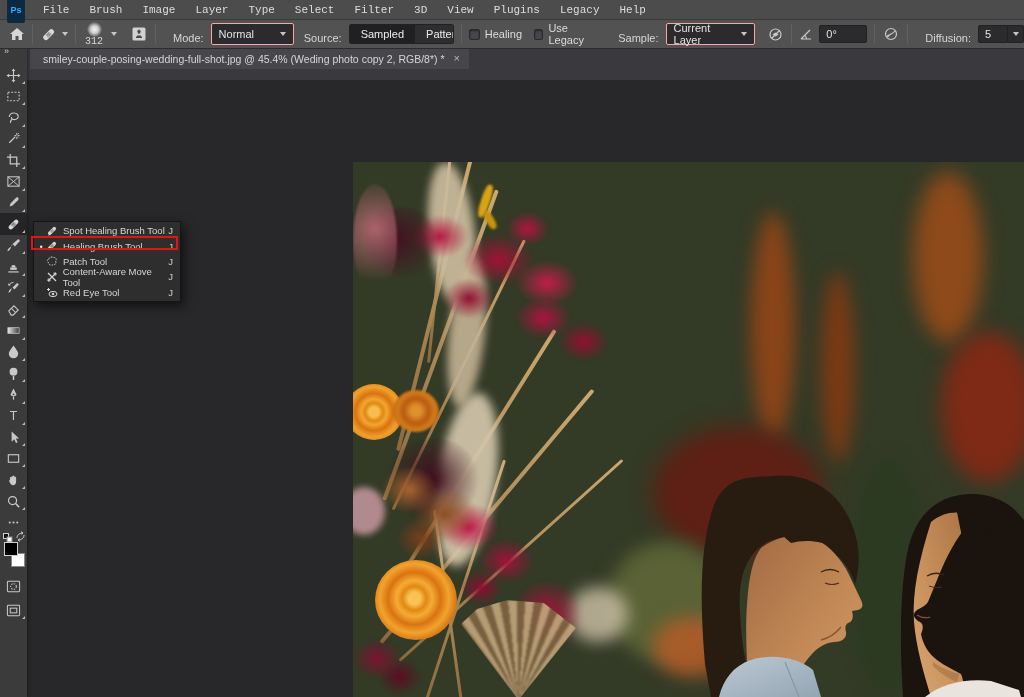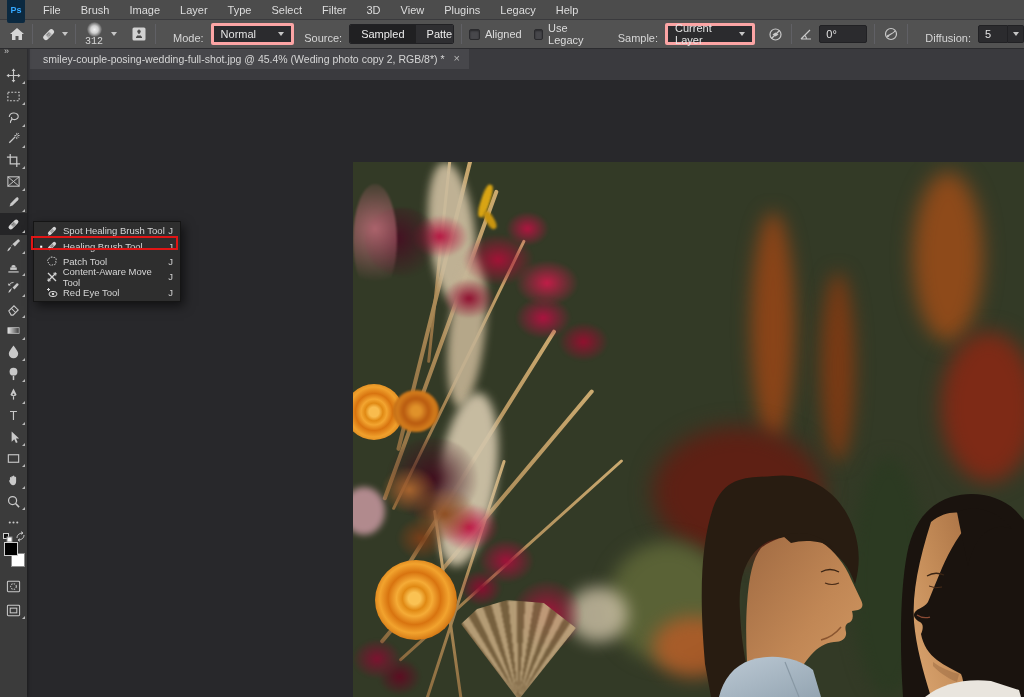--- a/index.html
+++ b/index.html
@@ -4,30 +4,30 @@
 <style>
   html,body{margin:0;padding:0;background:#1e1e1e;}
   *{box-sizing:border-box;font-family:"Liberation Sans",sans-serif;}
   #stage{position:relative;width:1024px;height:697px;overflow:hidden;background:var(--canvas-bg,#28282b);}
 
   
   .menu-bar{position:absolute;left:0;top:0;width:1024px;height:20px;background:var(--menu-bg,#4c4c4c);
     display:flex;align-items:center;padding-left:7px;z-index:30;border-bottom:1px solid #3a3a3d;}
   .ps-logo{width:18px;height:26px;border-radius:2px;background:var(--pslogo-bg,#0b2940);color:var(--pslogo-fg,#34a8ff);
     font-size:9px;font-weight:bold;display:flex;align-items:center;justify-content:center;margin-right:8px;}
-  .menu-item{padding:0 10px;font-size:11px;color:#dddddd;line-height:20px;cursor:default;}
+  .menu-item{padding:0 10px;font-size:11px;color:#dddddd;line-height:20px;cursor:default;font-family:Liberation Mono, monospace;}
 
   
   .options-bar{position:absolute;left:0;top:20px;width:1024px;height:28px;background:var(--options-bg,#525252);
     display:flex;align-items:center;z-index:29;box-shadow:0 1px 0 #2c2c2f;font-size:11px;color:#dcdcdc;}
   .ob-sep{width:1px;height:20px;background:#44444a;border-right:1px solid #606065;margin:0 7px;}
   .ob-icon{display:flex;align-items:center;justify-content:center;}
   .ob-icon svg{display:block;}
   .chev{width:0;height:0;border-left:3.5px solid transparent;border-right:3.5px solid transparent;border-top:4px solid #c6c6c6;}
-  .dd{background:#2b2b2e;border:3px solid #fca5a5;border-radius:2px;height:22px;display:flex;align-items:center;
+  .dd{background:#2b2b2e;border:1px solid #fca5a5;border-radius:2px;height:22px;display:flex;align-items:center;
     padding:0 7px;color:#e3e3e3;gap:6px;}
   .ob-label{margin:8px 7px 0 10px;color:#d6d6d6;}
   .seg{display:flex;border-radius:2px;overflow:hidden;border:1px solid #212124;}
   .seg-btn{height:18px;display:flex;align-items:center;padding:0 11px;background:#2e2e31;color:#ececec;}
   .seg-btn.active{background:#202022;}
   .check{display:flex;align-items:center;gap:5px;margin-right:12px;}
   .checkbox{width:11px;height:11px;border-radius:2px;background:#47474b;border:1px solid #2a2a2d;
     box-shadow:inset 0 1px 2px rgba(0,0,0,.45);}
   .brush-preview{display:flex;flex-direction:column;align-items:center;margin:0 2px;}
   .brush-dot{width:15px;height:15px;border-radius:50%;
@@ -147,21 +147,21 @@
       <span class="chev" style="margin-left:auto;"></span>
     </span>
     <span class="ob-label">Source:</span>
     <span class="seg">
       <span class="seg-btn active">Sampled</span>
       <span class="seg-btn">Pattern</span>
     </span>
     <span class="ob-sep"></span>
     <span class="check">
       <span class="checkbox"></span>
-      <span>Aligned</span>
+      <span>Healing</span>
     </span>
     <span class="check">
       <span class="checkbox"></span>
       <span>Use Legacy</span>
     </span>
     <span class="ob-label">Sample:</span>
     <span class="dd" style="width:104px;">
       <span>Current Layer</span>
       <span class="chev" style="margin-left:auto;"></span>
     </span>

